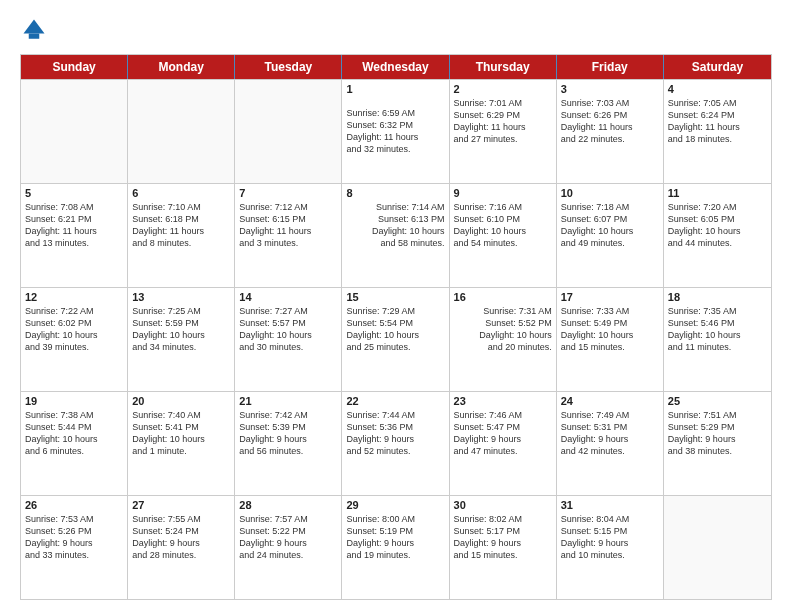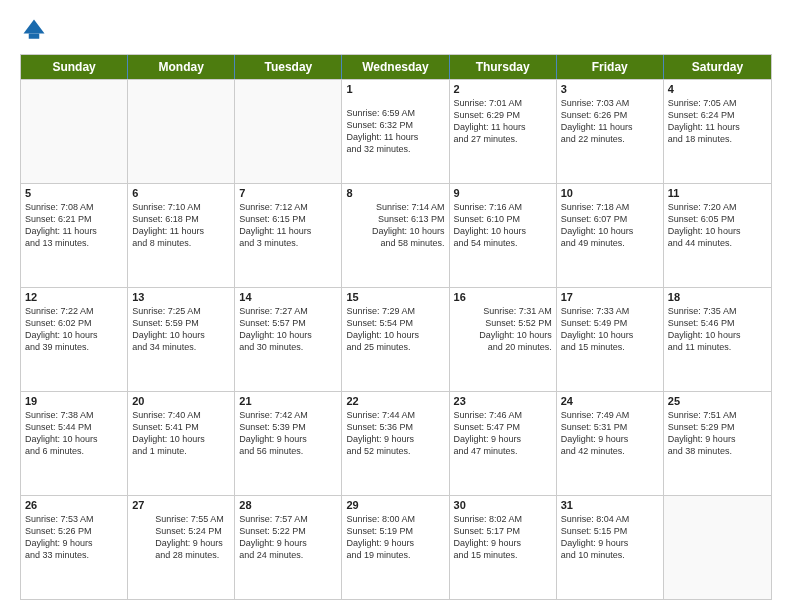--- a/index.html
+++ b/index.html
@@ -54,21 +54,21 @@
     }
     .calendar {
       flex: 1;
       display: flex;
       flex-direction: column;
       border: 1px solid #ccc;
     }
     .cal-header {
       display: grid;
       grid-template-columns: repeat(7, 1fr);
-      background: #4d7c0f;
+      background: #b91c1c;
     }
     .cal-header-cell {
       color: #fff;
       font-size: 12px;
       font-weight: bold;
       text-align: center;
       padding: 5px 2px;
       border-right: 1px solid #4a87be;
     }
     .cal-header-cell:last-child { border-right: none; }
@@ -327,21 +327,21 @@
         <div class="cal-row">
           <div class="cal-cell">
             <div class="day-num">26</div>
             <div class="cell-text" style="white-space: pre-line;">Sunrise: 7:53 AM
 Sunset: 5:26 PM
 Daylight: 9 hours
 and 33 minutes.</div>
           </div>
           <div class="cal-cell">
             <div class="day-num">27</div>
-            <div class="cell-text" style="white-space: pre-line; margin-left: 23px;">Sunrise: 7:55 AM
+            <div class="cell-text" style="white-space: pre-line;">Sunrise: 7:55 AM
 Sunset: 5:24 PM
 Daylight: 9 hours
 and 28 minutes.</div>
           </div>
           <div class="cal-cell">
             <div class="day-num">28</div>
             <div class="cell-text" style="white-space: pre-line;">Sunrise: 7:57 AM
 Sunset: 5:22 PM
 Daylight: 9 hours
 and 24 minutes.</div>

